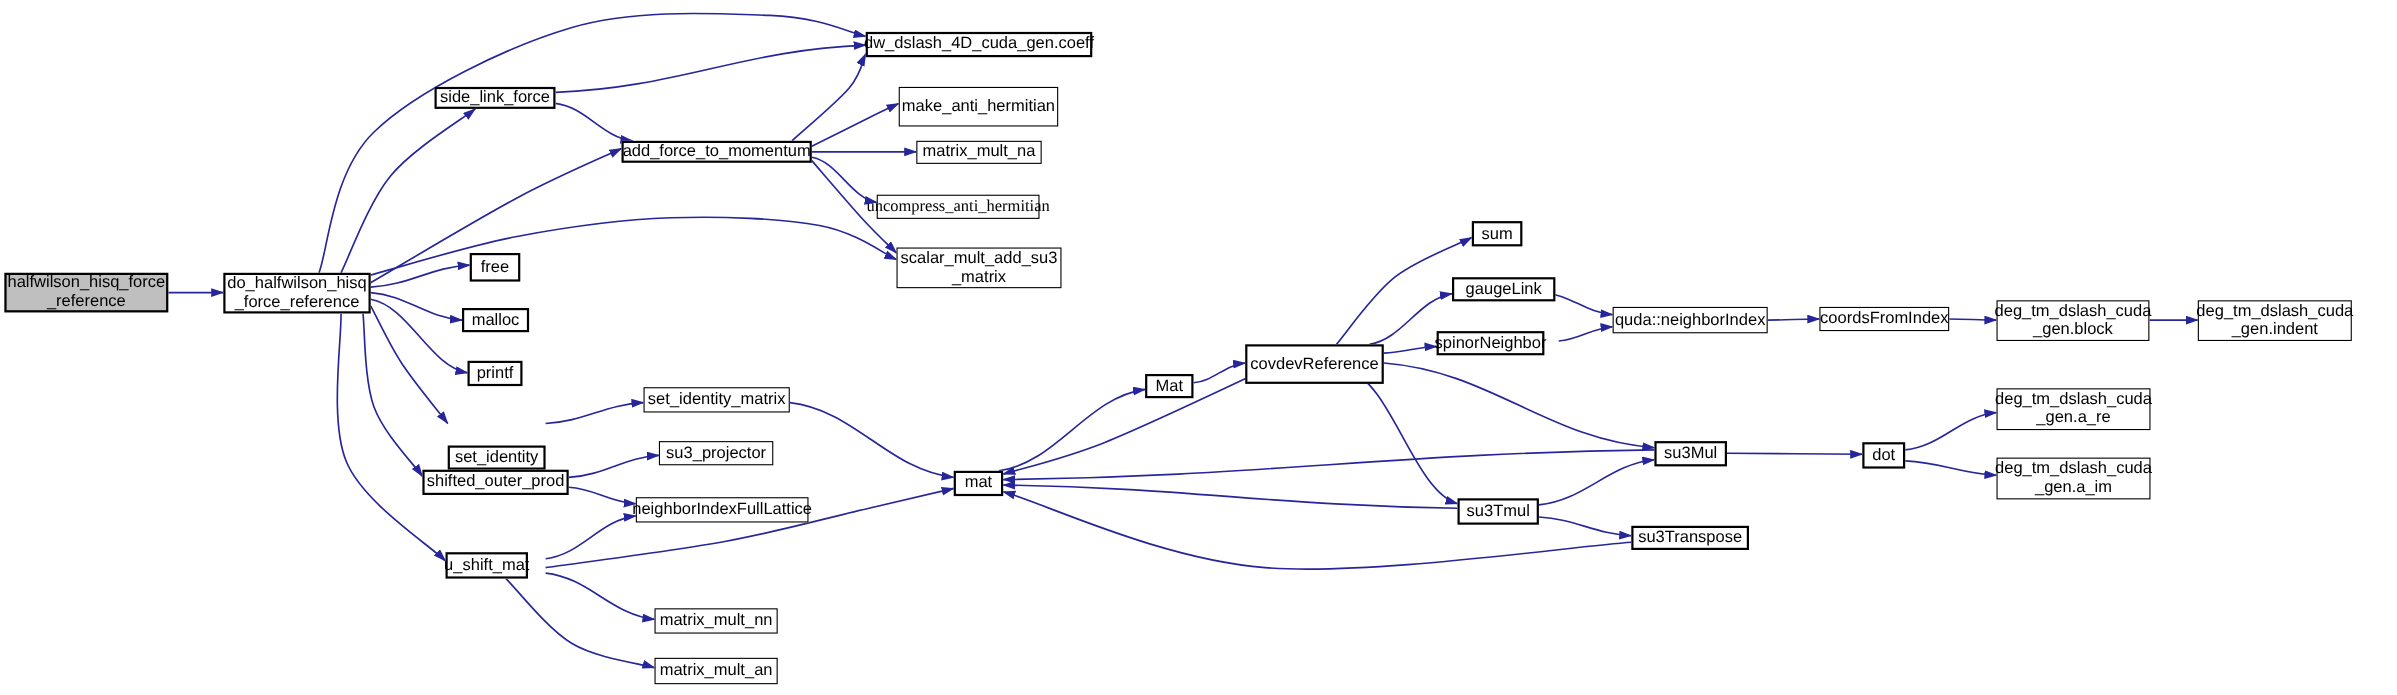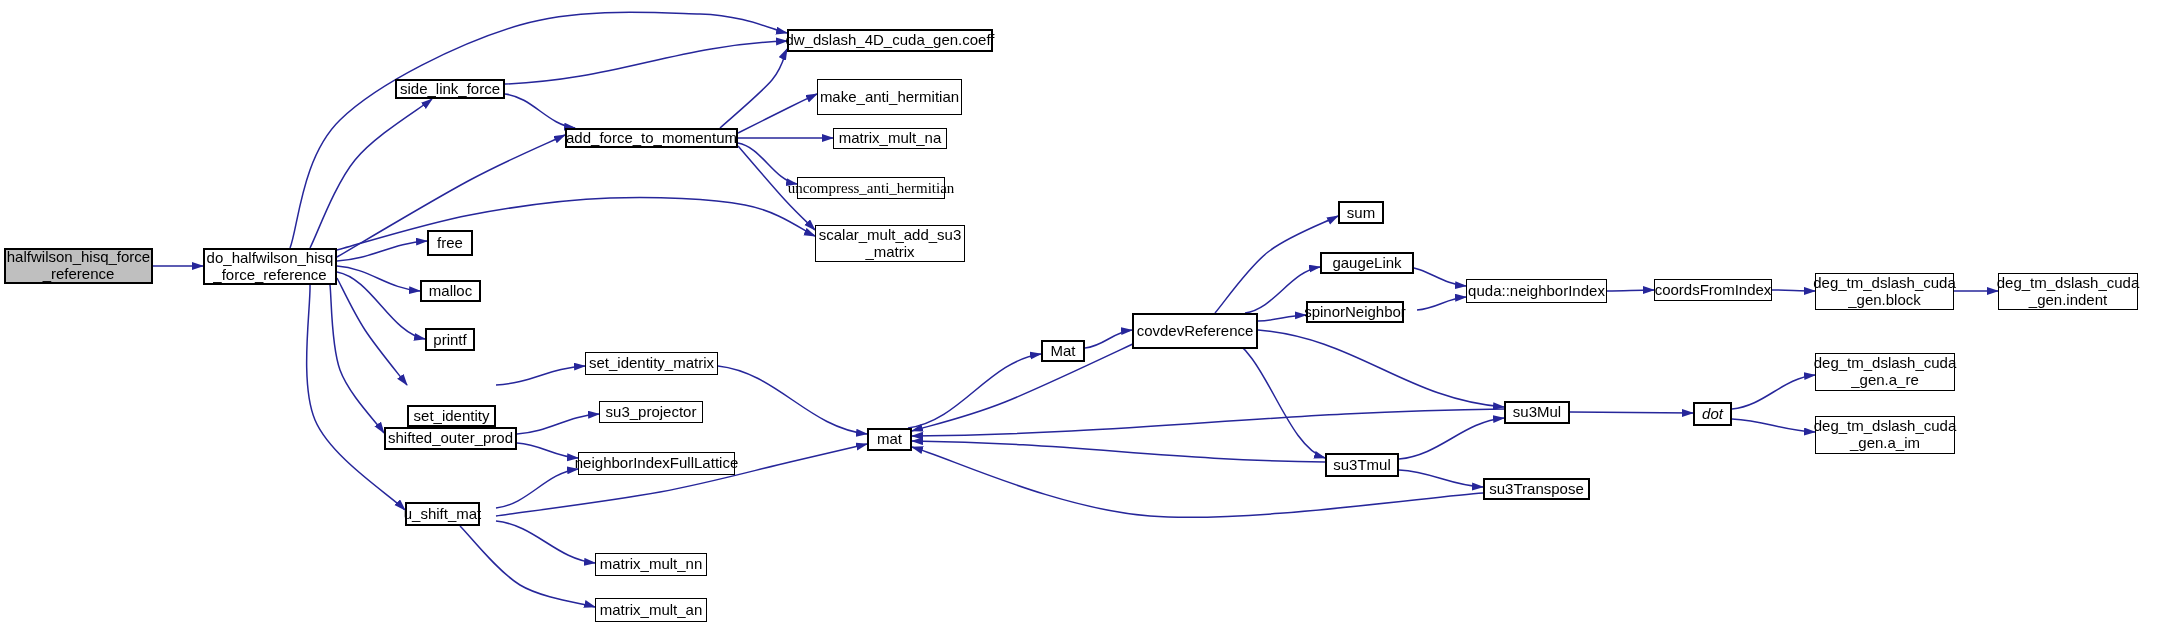--- a/index.html
+++ b/index.html
@@ -172,21 +172,21 @@
         <span>coordsFromIndex</span>
       </div>
       <div class="node" title="deg_tm_dslash_cuda_gen.block" style="left: 1815px; top: 273px; width: 139px; height: 37px;">
         <span>deg_tm_dslash_cuda</span>
         <span>_gen.block</span>
       </div>
       <div class="node" title="deg_tm_dslash_cuda_gen.indent" style="left: 1998px; top: 273px; width: 140px; height: 37px;">
         <span>deg_tm_dslash_cuda</span>
         <span>_gen.indent</span>
       </div>
-      <div class="node strong" title="dot" style="left: 1693px; top: 402px; width: 39px; height: 24px; font-style: italic;">
+      <div class="node strong" title="dot" style="left: 1693px; top: 402px; width: 39px; height: 24px;">
         <span>dot</span>
       </div>
       <div class="node" title="deg_tm_dslash_cuda_gen.a_re" style="left: 1815px; top: 353px; width: 140px; height: 38px;">
         <span>deg_tm_dslash_cuda</span>
         <span>_gen.a_re</span>
       </div>
       <div class="node" title="deg_tm_dslash_cuda_gen.a_im" style="left: 1815px; top: 416px; width: 140px; height: 38px;">
         <span>deg_tm_dslash_cuda</span>
         <span>_gen.a_im</span>
       </div>

